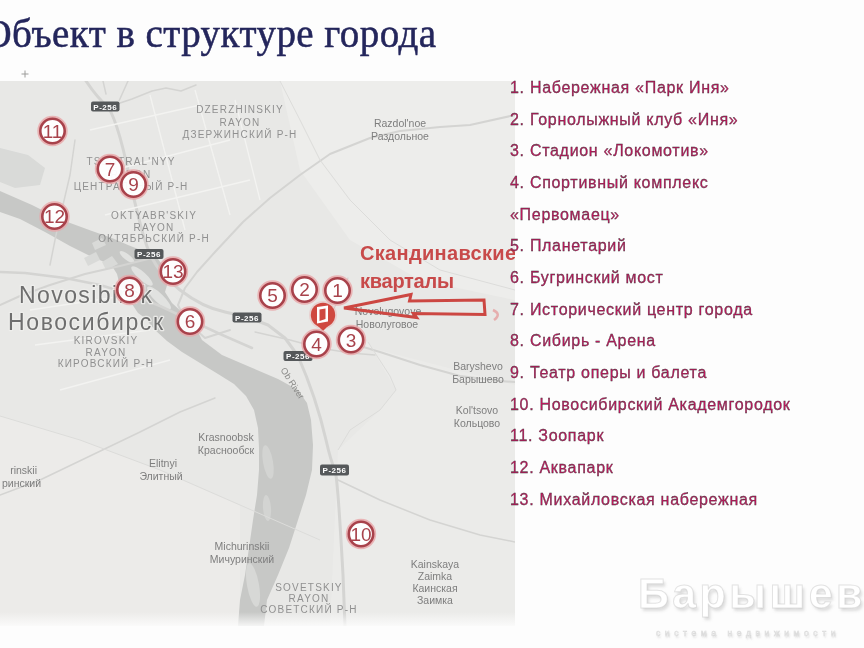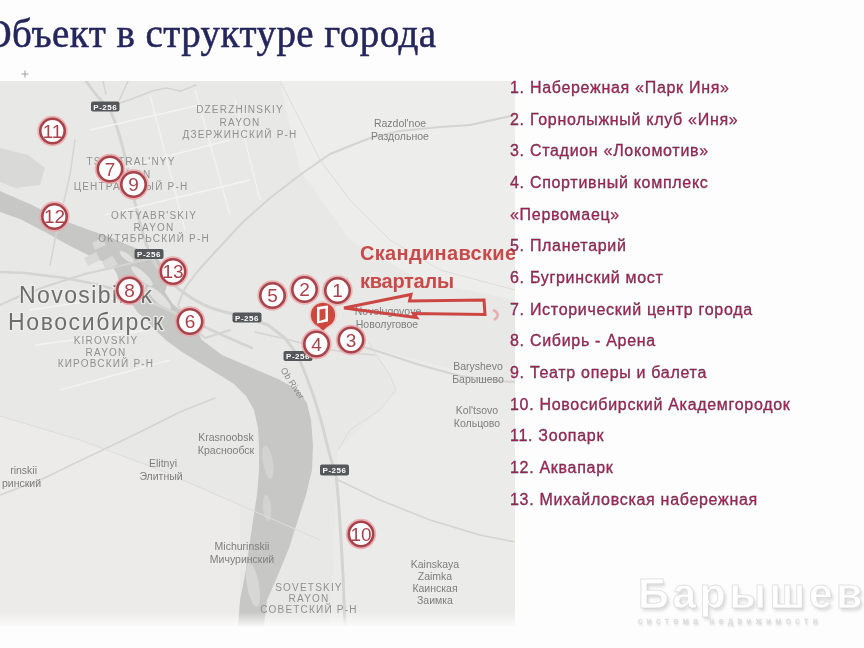--- a/index.html
+++ b/index.html
@@ -6,23 +6,23 @@
   body{width:864px;height:648px;overflow:hidden;background:#fdfdfd;position:relative;
        font-family:"Liberation Sans",sans-serif;}
   #title{position:absolute;left:-16.5px;top:11px;white-space:nowrap;letter-spacing:0.45px;-webkit-text-stroke:0.5px #24265c;
          font-family:"Liberation Serif",serif;font-size:39px;color:#24265c;}
   #list{position:absolute;left:510px;top:72px;font-size:16px;line-height:31.66px;
         color:#be185d;letter-spacing:0.7px;white-space:pre;-webkit-text-stroke:0.3px #383838;}
   #wm{position:absolute;left:638px;top:574px;width:220px;text-align:left;color:#fff;}
   #wm .big{font-size:43px;font-weight:bold;letter-spacing:3.4px;line-height:38px;
            -webkit-text-stroke:1px rgba(195,195,195,0.45);
            text-shadow:2px 3px 3px rgba(150,150,150,0.30);}
-  #wm .small{font-size:8.5px;letter-spacing:4.6px;margin-top:4px;
+  #wm .small{font-size:8.5px;letter-spacing:4.6px;margin-top:16px;
            -webkit-text-stroke:0.6px rgba(190,190,190,0.5);
-           text-shadow:1px 2px 2px rgba(150,150,150,0.35);}
+           text-shadow:1px 2px 2px rgba(150,150,150,0.35);text-align:center;}
 </style>
 </head>
 <body>
 <div id="title">Объект в структуре города</div>
 
 <svg id="map" width="515" height="545" viewBox="0 81 515 545" style="position:absolute;left:0;top:81px;" font-family="Liberation Sans, sans-serif">
   <rect x="0" y="81" width="515" height="545" fill="#e8e8e6"></rect>
 
   <polygon points="280,81 515,81 515,300 420,280 350,240 300,170" fill="#ededeb"></polygon>
   <polygon points="340,340 515,385 515,626 330,626 338,450 380,410 396,390 368,342" fill="#ebebe9"></polygon>

